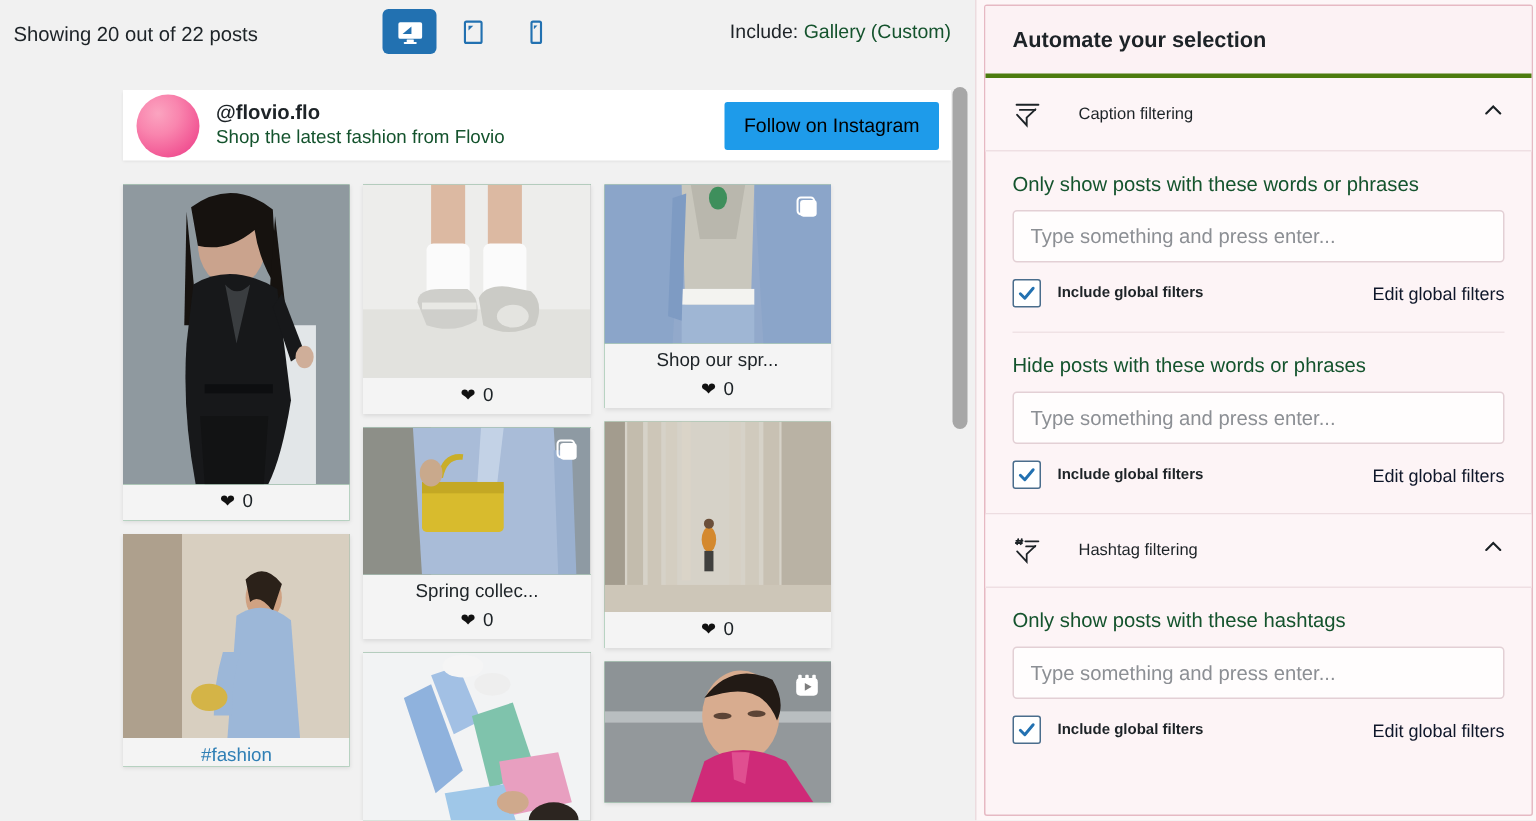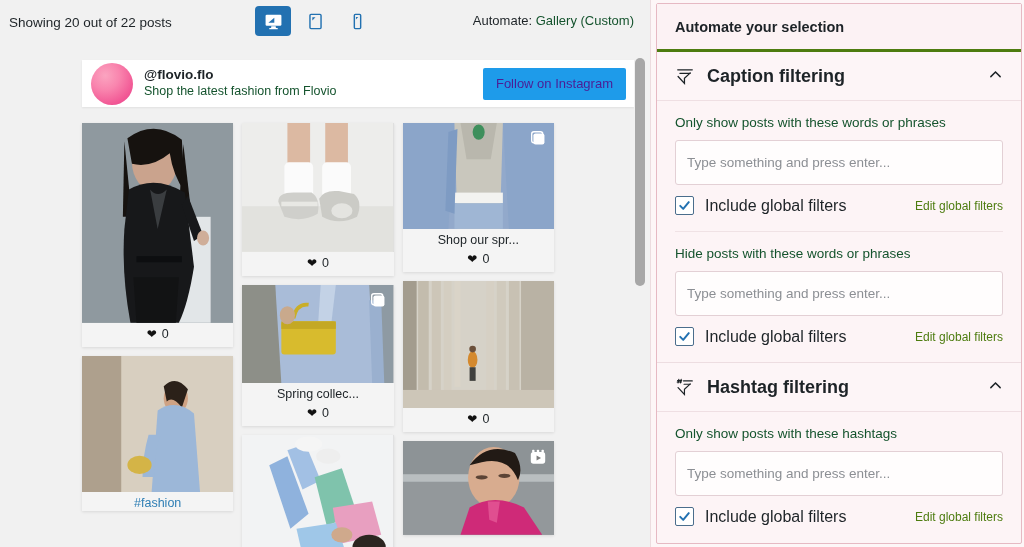--- a/index.html
+++ b/index.html
@@ -72,21 +72,21 @@
   }
   .avatar {
     width: 42px; height: 42px; border-radius: 50%;
     background: radial-gradient(circle at 34% 30%, #fba4c0 0%, #f985ae 35%, #f25a96 70%, #e8388b 100%);
     flex: 0 0 auto;
   }
   .profile-meta { margin-left: 11px; line-height: 1.25; flex: 1 1 auto; }
   .profile-handle { font-size: 13.5px; font-weight: bold; color: #1d2327; }
   .profile-bio { font-size: 12.5px; color: #14532d; }
   .follow-btn {
-    background: #1e9bea; color: #4c1d95;
+    background: #1e9bea; color: #000000;
     font-size: 13px; border: none; cursor: pointer;
     height: 32px; padding: 0 13px; border-radius: 2px;
     white-space: nowrap;
   }
 
   
   .grid {
     margin: 16px 0 0 82px;
     width: 472px;
     column-count: 3;
@@ -167,29 +167,29 @@
   .accordion-head {
     height: 49px;
     display: flex; align-items: center;
     padding: 0 17px 0 18px;
     background: #fdf5f7;
     border-bottom: 1px solid #efdfe3;
     cursor: pointer;
   }
   .accordion-head .ah-icon { flex: 0 0 auto; display: flex; align-items: center; }
   .accordion-head .ah-label {
-    margin-left: 12px; font-size: 18px; font-weight: bold; color: #1d2327;
+    margin-left: 24px; font-size: 11px; font-weight: normal; color: #1d2327;
     flex: 1 1 auto;
   }
   .chev { flex: 0 0 auto; }
 
   .field-group { padding: 14px 18px 0; }
   .field-label { font-size: 13.5px; color: #14532d; margin-bottom: 10px; }
   .text-input {
-    width: 100%; height: 45px;
+    width: 100%; height: 35px;
     border: 1px solid #e3d0d5;
     background: #fffdfd;
     border-radius: 3px;
     padding: 16px 11px;
     font-size: 13.5px; color: #1d2327;
     font-family: "Liberation Sans", sans-serif;
     outline: none;
   }
   .text-input::placeholder { color: #8c8f94; }
   .checkrow {
@@ -198,22 +198,22 @@
   }
   .cbox {
     width: 19px; height: 19px; flex: 0 0 auto;
     border: 1px solid #4a6d8c;
     background: #fff;
     border-radius: 2px;
     display: flex; align-items: center; justify-content: center;
     cursor: pointer;
   }
   .cbox svg { display: block; }
-  .check-label { margin-left: 11px; font-size: 16px; color: #1d2327; flex: 1 1 auto; }
-  .edit-link { font-size: 12px; color: #4d7c0f; text-decoration: none; cursor: pointer; white-space: nowrap; }
+  .check-label { margin-left: 11px; font-size: 10px; color: #1d2327; flex: 1 1 auto; font-weight: bold; }
+  .edit-link { font-size: 12px; color: #0f172a; text-decoration: none; cursor: pointer; white-space: nowrap; }
   .sub-divider { height: 1px; background: #f0e2e5; margin: 16px 18px 0; }
   .block-divider { height: 1px; background: #eddde1; margin-top: 16px; }
 </style>
 </head>
 <body>
 
 <div id="app">
 
   <div class="preview-wrap">
 
@@ -243,21 +243,21 @@
           <span>
             <svg width="13" height="19" viewBox="0 0 14 24" fill="none" stroke="#2271b1" stroke-width="1.8">
               <rect x="3" y="3" width="8" height="18" rx="1.3"></rect>
               <path d="M5 6.4 L8 6.4 L5 9.4 Z" fill="#2271b1" stroke="none"></path>
             </svg>
           </span>
         </div>
       </div>
 
       <div class="template-wrap">
-        <span>Automate:</span>
+        <span>Include:</span>
         <a class="template-link" href="#">Gallery (Custom)</a>
       </div>
     </div>
 
     <div class="feed-scroll">
       <div class="feed-inner">
 
         <div class="profile-bar">
           <div class="avatar"></div>
           <div class="profile-meta">

